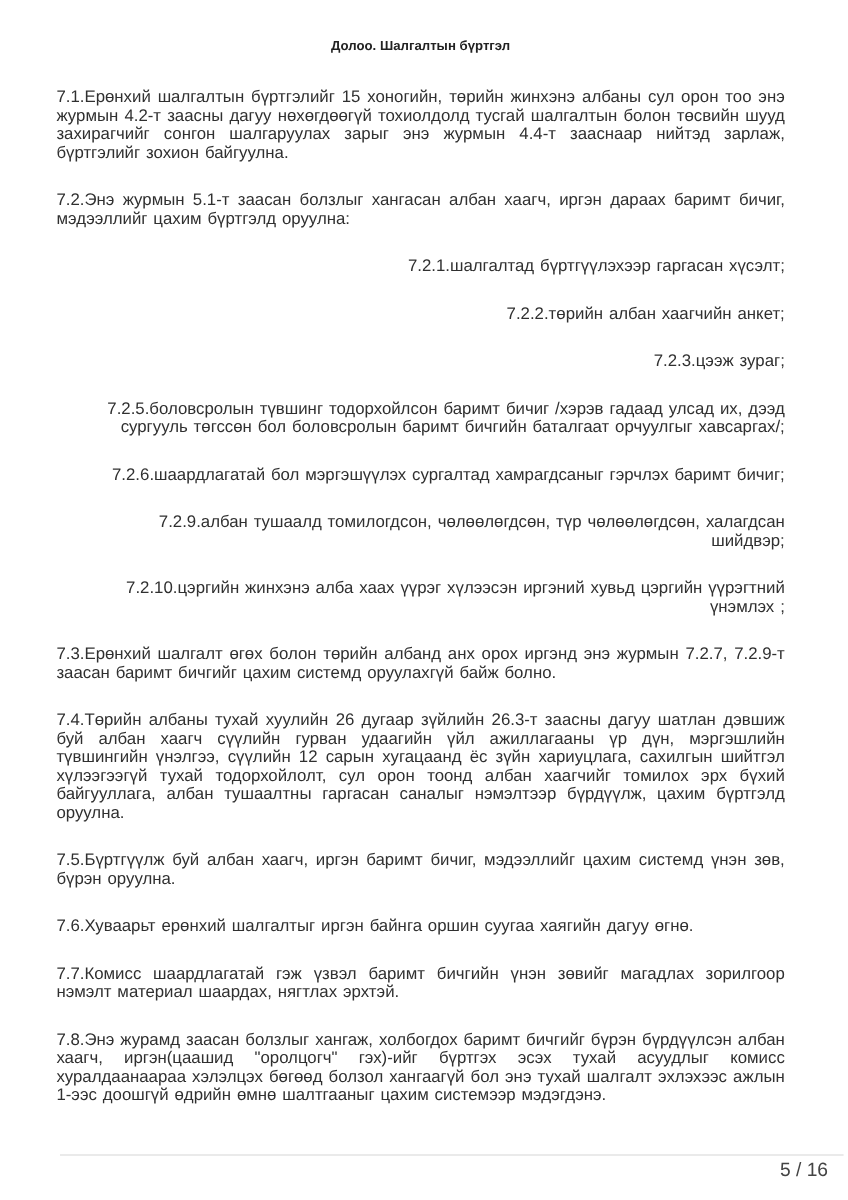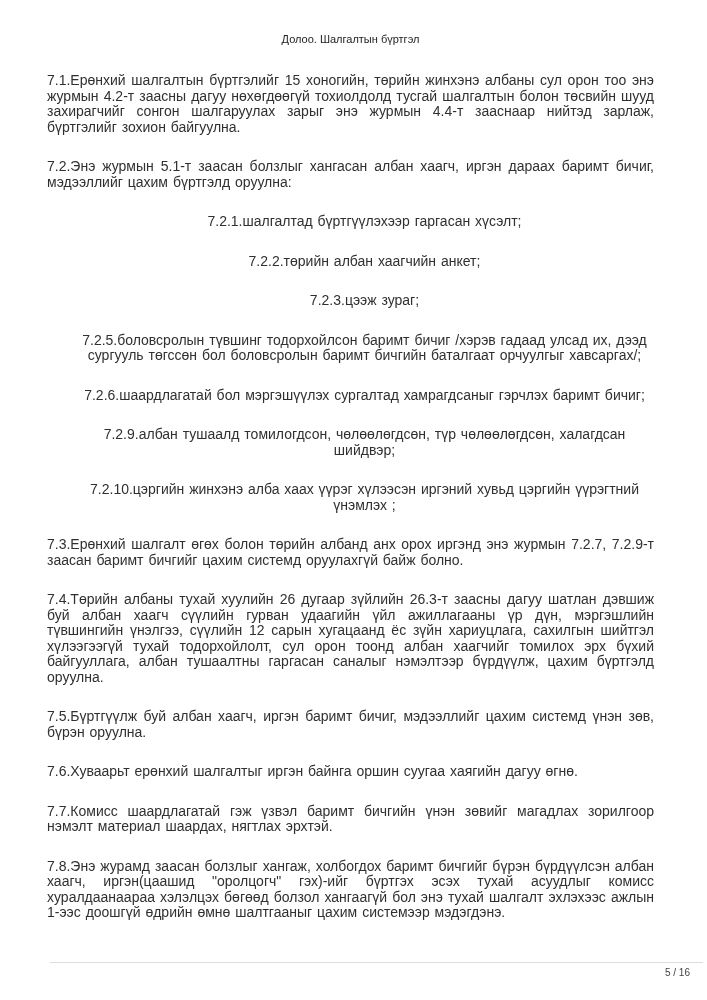--- a/index.html
+++ b/index.html
@@ -18,51 +18,51 @@
     overflow: hidden;
   }
   .content {
     position: absolute;
     top: 32px;
     left: 47px;
     right: 53px;
   }
   .doc-title {
     font-size: 11px;
-    font-weight: normal;
+    font-weight: bold;
     text-align: center;
     margin: 0 0 26px 0;
     line-height: 15px;
     color: #222222;
   }
   p.para {
     font-size: 14px;
     line-height: 15.5px;
     text-align: justify;
     margin: 0 0 24px 0;
     word-spacing: 1px;
   }
   p.para.sub {
     margin-left: 28px;
-    text-align: center;
+    text-align: right;
   }
   .footer-rule {
     position: absolute;
     left: 50px;
     right: 4px;
     top: 962px;
     border: 0;
     border-top: 1px solid #dddddd;
     margin: 0;
   }
   .page-number {
     position: absolute;
     top: 967px;
     right: 17px;
-    font-size: 10px;
+    font-size: 16px;
     color: #444444;
   }
 </style>
 </head>
 <body>
 
 <div class="page">
   <div class="content">
     <h1 class="doc-title">Долоо. Шалгалтын бүртгэл</h1>
 

